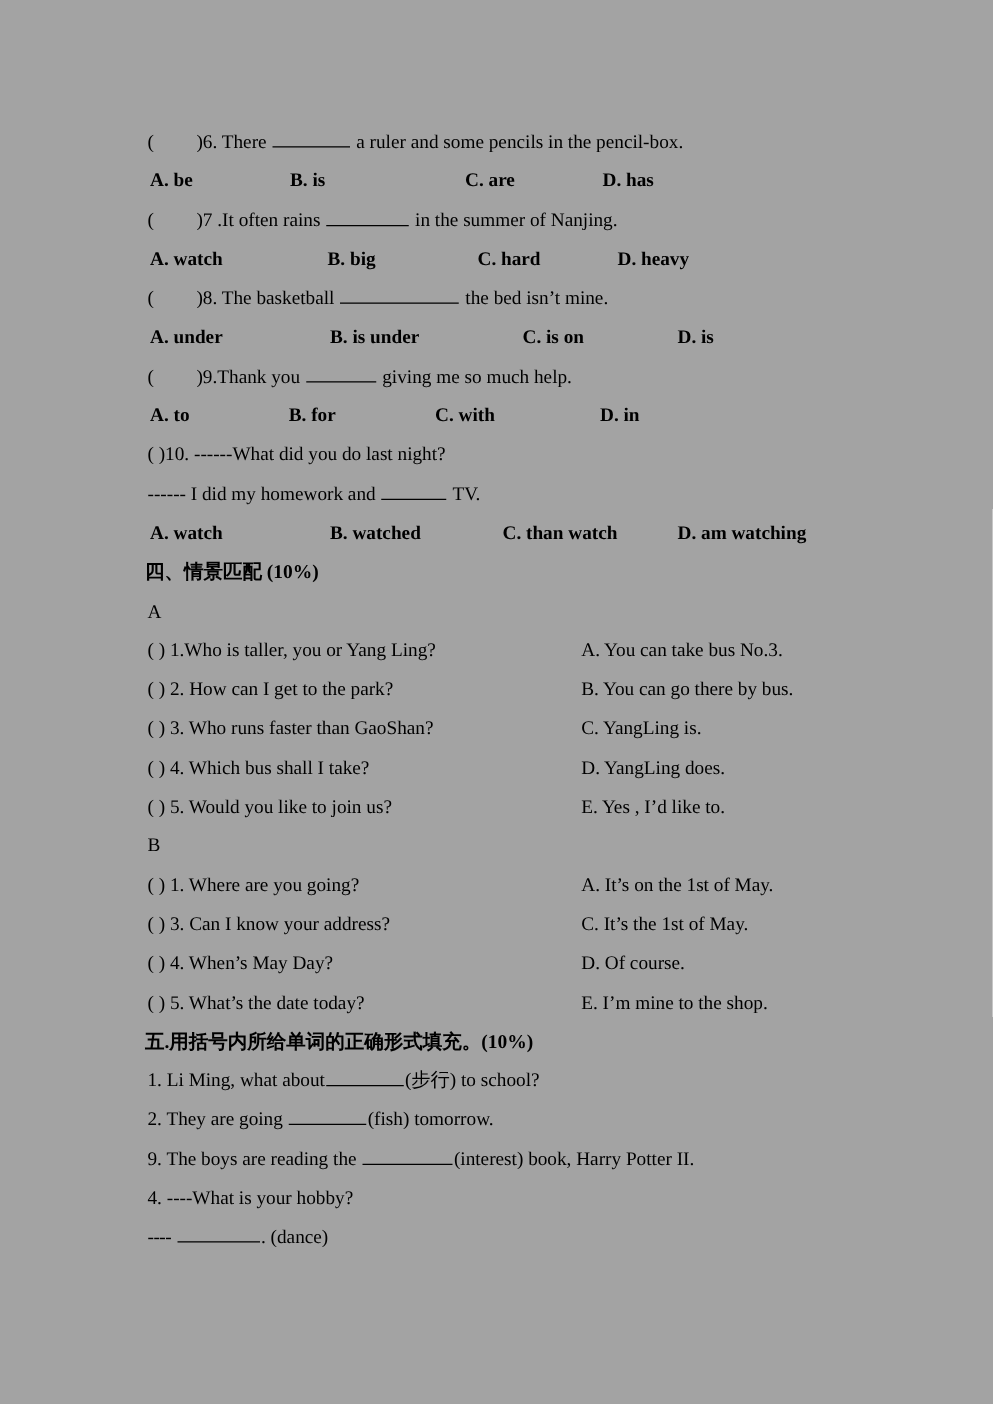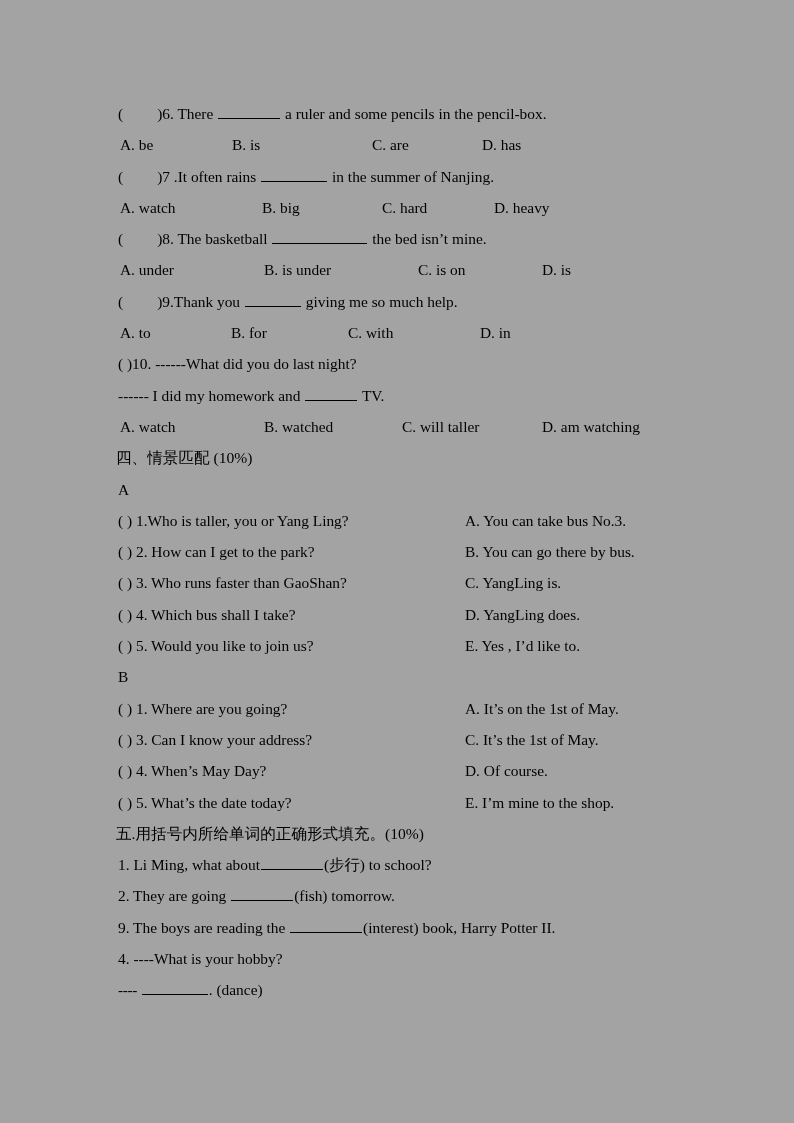--- a/index.html
+++ b/index.html
@@ -32,28 +32,30 @@
   }
   .line {
     height: 31.3px;
     line-height: 31.3px;
     font-size: 15.4px;
     white-space: nowrap;
     position: relative;
   }
   .line.cn {
     font-size: 15.6px;
+    font-weight: bold;
   }
   .q-paren {
     display: inline-block;
     width: 34px;
   }
   
   .opt-row {
     position: relative;
+    font-weight: bold;
   }
   .opt {
     position: absolute;
     top: 0;
     white-space: nowrap;
   }
   .blank {
     display: inline-block;
     border-bottom: 1.1px solid #000;
     height: 0.82em;
@@ -127,21 +129,21 @@
 
     <div class="line">(      )10.  ------What did you do last night?</div>
     <div class="line">
       <span>------ I did my homework and</span>
       <span class="blank" style="width:52px"></span>
       <span>TV.</span>
     </div>
     <div class="line opt-row">
       <span class="opt" style="left:2px">A. watch</span>
       <span class="opt" style="left:146px">B. watched</span>
-      <span class="opt" style="left:284px">C. will taller</span>
+      <span class="opt" style="left:284px">C. than watch</span>
       <span class="opt" style="left:424px">D. am watching</span>
     </div>
 
     <div class="line cn" style="margin-left:-2px">四、情景匹配 (10%)</div>
 
     <div class="line">A</div>
 
     <div class="line">
       <span>(      ) 1.Who is taller, you or Yang Ling?</span>
       <span class="right-col">A. You can take bus No.3.</span>

